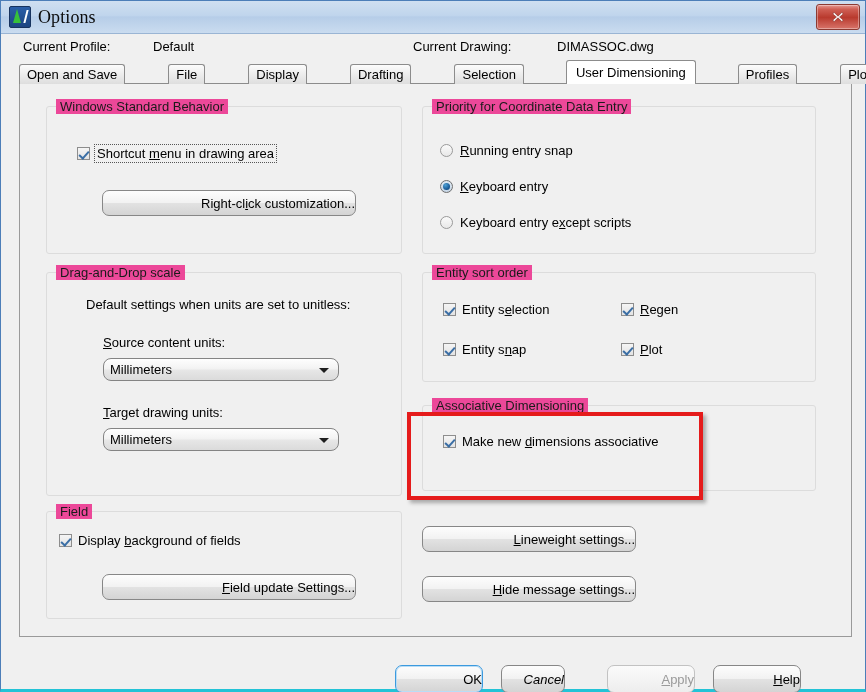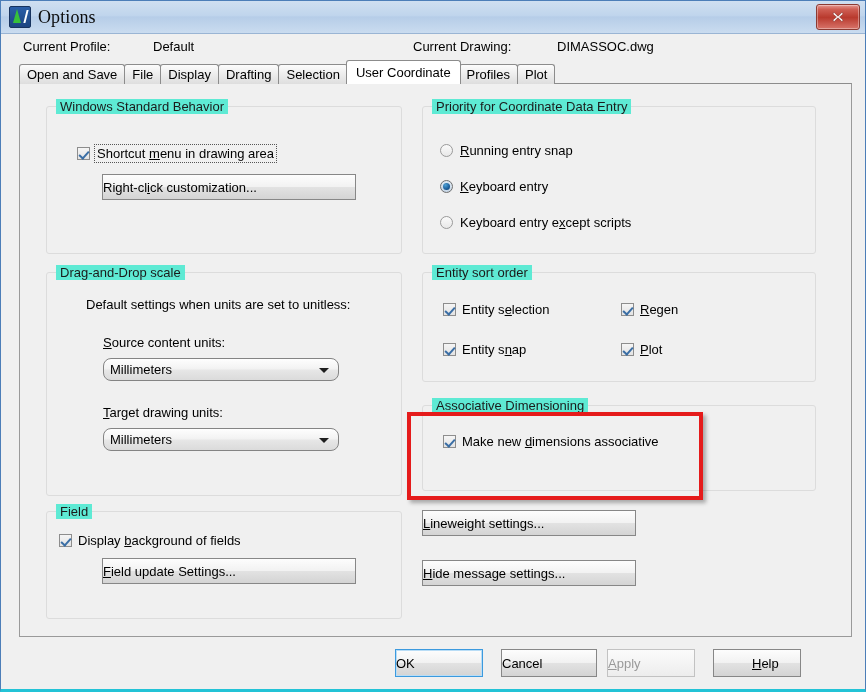--- a/index.html
+++ b/index.html
@@ -101,20 +101,21 @@
 
   
   .tabstrip {
     position: relative;
     height: 24px;
     min-height: 24px;
     padding-left: 18px;
     display: flex;
     align-items: flex-end;
     z-index: 3;
+    gap: 44px;
   }
   .tab {
     height: 20px;
     line-height: 20px;
     padding: 0 7px;
     margin-right: -1px;
     box-sizing: border-box;
     border: 1px solid #8c8c8c;
     border-bottom: none;
     border-radius: 3px 3px 0 0;
@@ -156,21 +157,21 @@
   .group {
     position: absolute;
     border: 1px solid #dcdcdc;
     border-radius: 3px;
     box-sizing: border-box;
   }
   .group > .group-title {
     position: absolute;
     top: -8px;
     left: 9px;
-    background: #5eead4;
+    background: #ec4899;
     padding: 0 4px;
     font-size: 13px;
     color: #1b1b1b;
     white-space: nowrap;
   }
 
   
   .cb-row {
     position: absolute;
     display: flex;
@@ -233,30 +234,31 @@
     width: 7px; height: 7px;
     border-radius: 50%;
     background: radial-gradient(circle at 35% 30%, #4fa2d6 0%, #1c5e9a 60%, #0d3a66 100%);
   }
 
   
   .btn {
     position: absolute;
     box-sizing: border-box;
     border: 1px solid #878787;
-    border-radius: 0;
+    border-radius: 7px;
     background: linear-gradient(to bottom, #fdfdfd 0%, #f2f2f2 48%, #e2e2e2 52%, #d4d4d4 100%);
     font-family: "Liberation Sans", sans-serif;
     font-size: 13px;
     color: #000;
     display: flex;
     align-items: center;
-    justify-content: flex-start;
-    cursor: pointer;
-    white-space: nowrap;
+    justify-content: flex-end;
+    cursor: pointer;
+    white-space: nowrap;
+    margin-top: 16px;
   }
   .btn.disabled { color: #9a9a9a; border-color: #c2c2c2;
     background: linear-gradient(to bottom, #fbfbfb 0%, #f4f4f4 50%, #ededed 100%); }
   .btn.default {
     border: 1px solid #3c9ade;
     box-shadow: 0 0 0 1px #b9ddf6 inset;
   }
 
   
   .combo {
@@ -328,21 +330,21 @@
     <span class="hdr-drawing-label">Current Drawing:</span>
     <span class="hdr-drawing-value">DIMASSOC.dwg</span>
   </div>
 
   <div class="tabstrip">
     <div class="tab">Open and Save</div>
     <div class="tab">File</div>
     <div class="tab">Display</div>
     <div class="tab">Drafting</div>
     <div class="tab">Selection</div>
-    <div class="tab active">User Coordinate</div>
+    <div class="tab active">User Dimensioning</div>
     <div class="tab">Profiles</div>
     <div class="tab">Plot</div>
   </div>
 
   <div class="content">
     <div class="content-inner">
 
       <div class="group" style="left:26px; top:22px; width:356px; height:148px;">
         <div class="group-title">Windows Standard Behavior</div>
 
@@ -449,21 +451,21 @@
         <span><u>H</u><span>ide message settings...</span></span>
       </div>
 
     </div>
   </div>
 
   <div class="footer">
     <div class="btn default" style="left:394px; top:12px; width:88px; height:28px;">
       <span>OK</span>
     </div>
-    <div class="btn" style="left:500px; top:12px; width:96px; height:28px;">
+    <div class="btn" style="left:500px; top:12px; width:64px; height:28px;font-style:italic;">
       <span>Cancel</span>
     </div>
     <div class="btn disabled" style="left:606px; top:12px; width:88px; height:28px;">
       <span><u>A</u><span>pply</span></span>
     </div>
     <div class="btn" style="left:712px; top:12px; width:88px; height:28px;padding-left:38px;">
       <span><u>H</u><span>elp</span></span>
     </div>
   </div>
 

